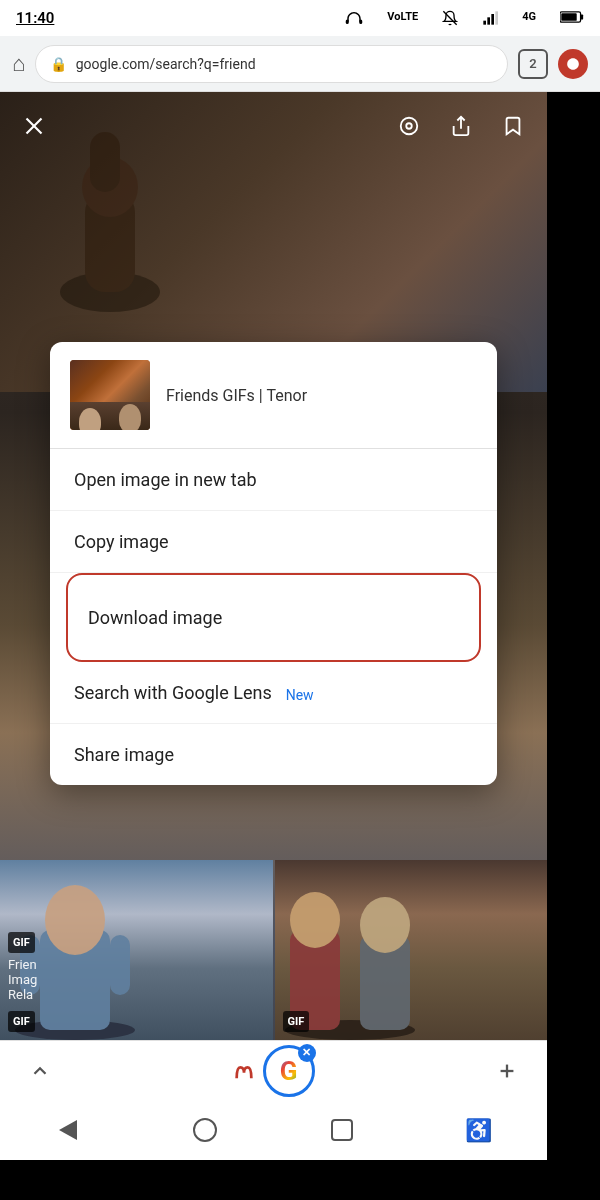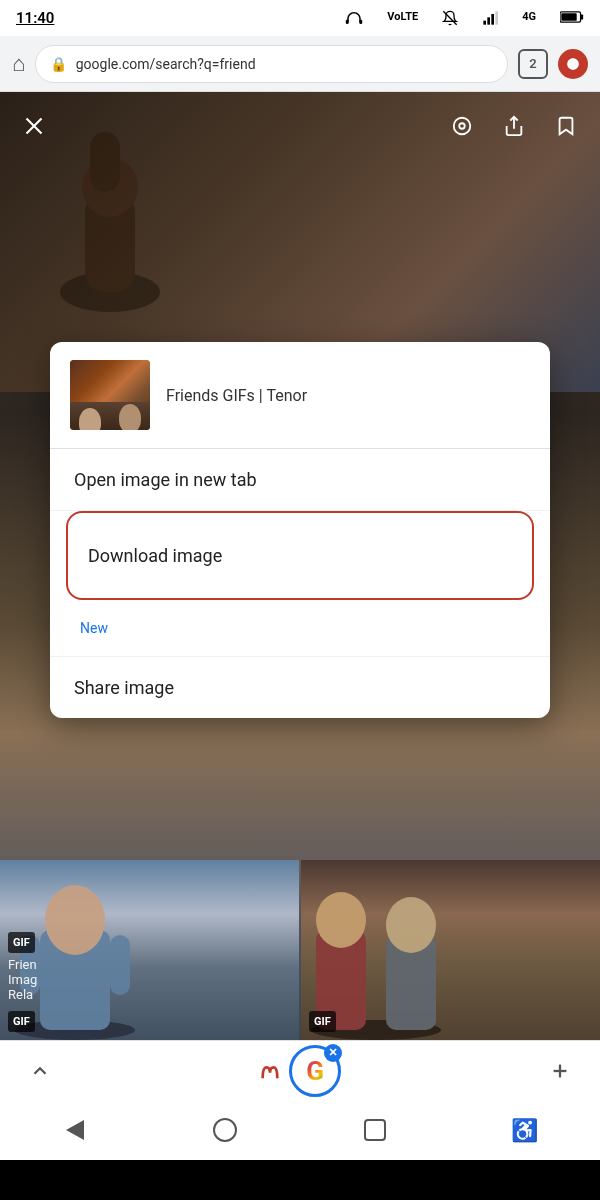--- a/index.html
+++ b/index.html
@@ -98,21 +98,21 @@
       align-items: center;
       justify-content: center;
       color: #fff;
       font-size: 18px;
       font-weight: bold;
     }
 
     
     .main-content {
       position: relative;
-      width: 600px;
+      width: 547px;
       height: 1068px;
       overflow: hidden;
       text-decoration: underline;
     }
 
     
     .bg-image {
       width: 100%;
       height: 100%;
       background: linear-gradient(180deg, #3a3530 0%, #2c2520 30%, #5a4a35 50%, #8a7055 60%, #4a5060 80%, #333 100%);
@@ -457,24 +457,28 @@
             </div>
           </div>
         </div>
       </div>
       <span class="menu-site-name">Friends GIFs | Tenor</span>
     </div>
 
     <div class="menu-item">
       <span>Open image in new tab</span>
     </div>
+    <div class="menu-item">
+      <span>Copy image</span>
+    </div>
     <div class="menu-item highlighted">
       <span>Download image</span>
     </div>
     <div class="menu-item">
+      <span>Search with Google Lens</span>
       <span class="menu-item-new-badge">New</span>
     </div>
     <div class="menu-item">
       <span>Share image</span>
     </div>
   </div>
 
   <div style="position:absolute; top:840px; left:8px; z-index:5;">
     <div style="display:flex; align-items:center; gap:6px; margin-bottom:4px;">
       <span class="gif-badge" style="position:static;">GIF</span>

